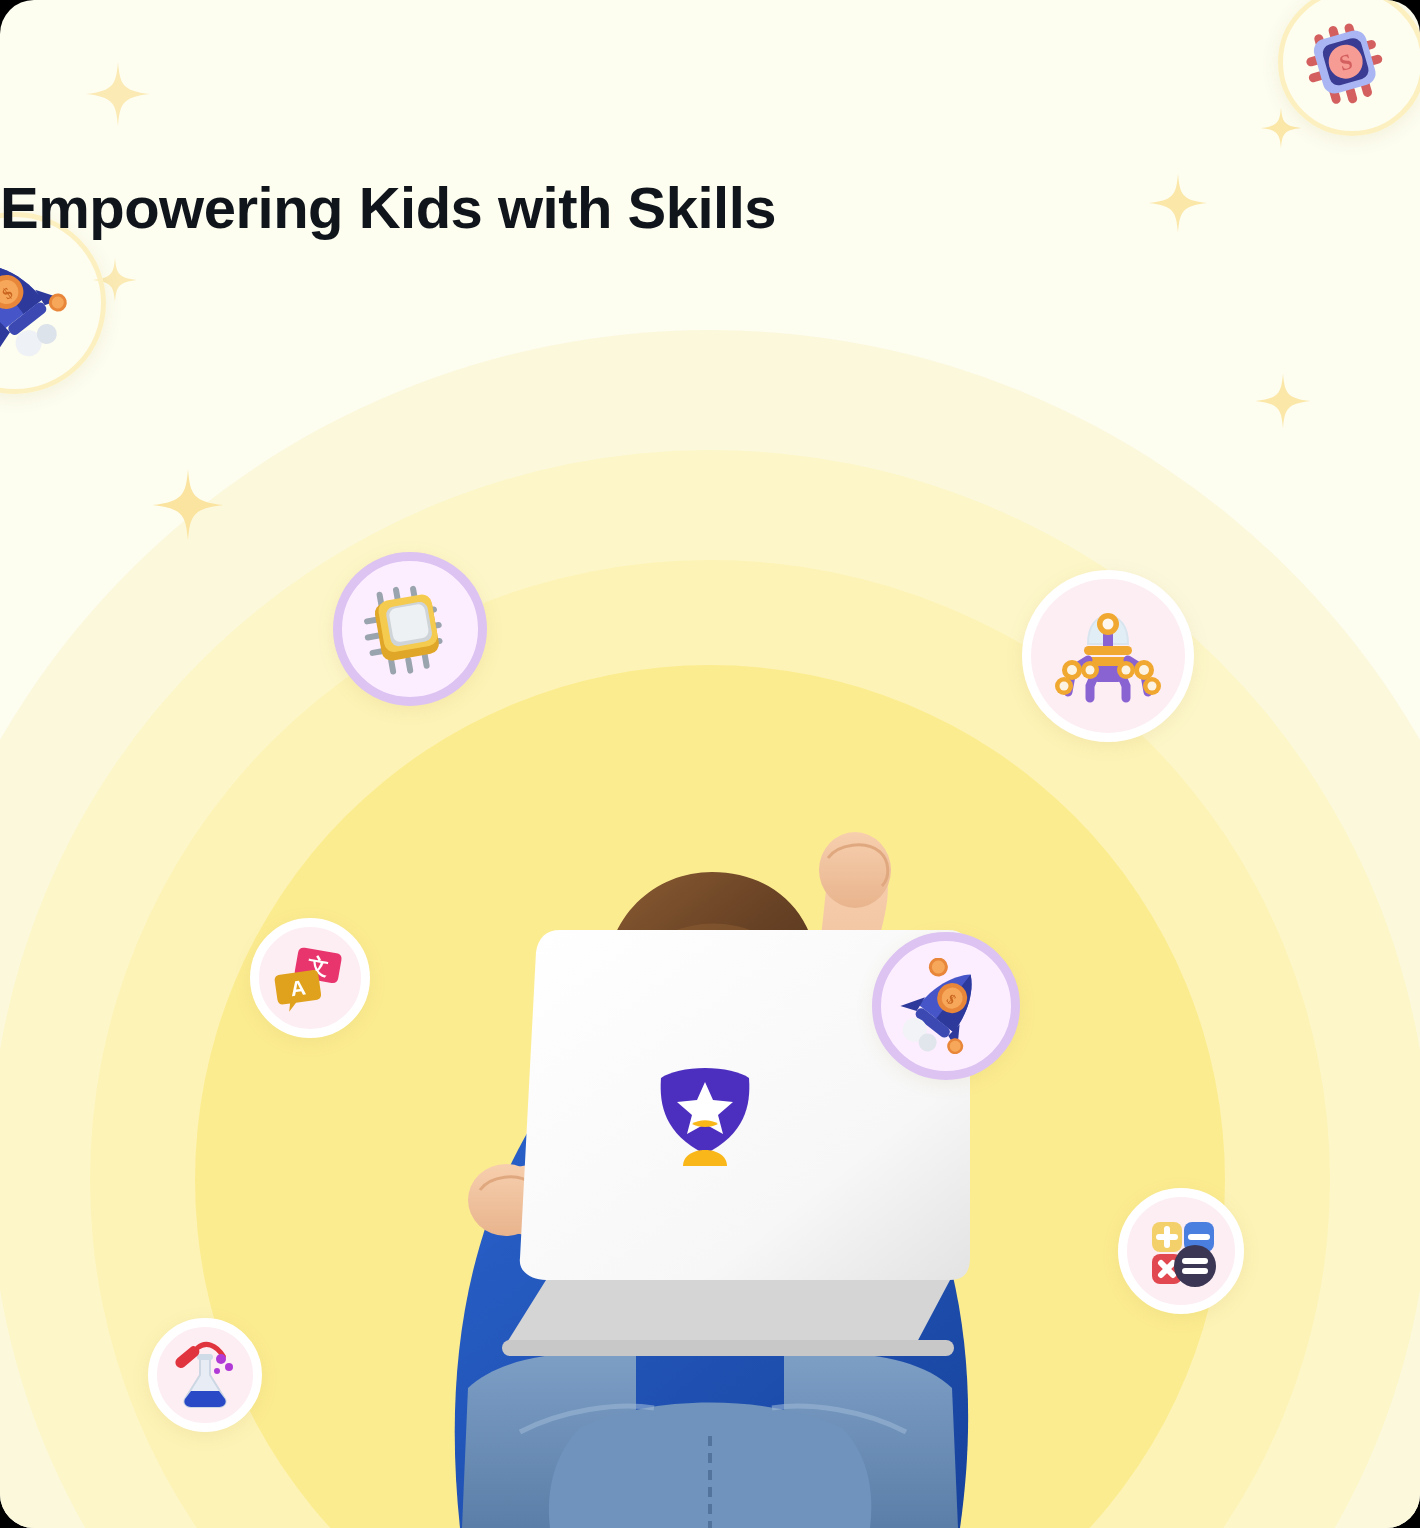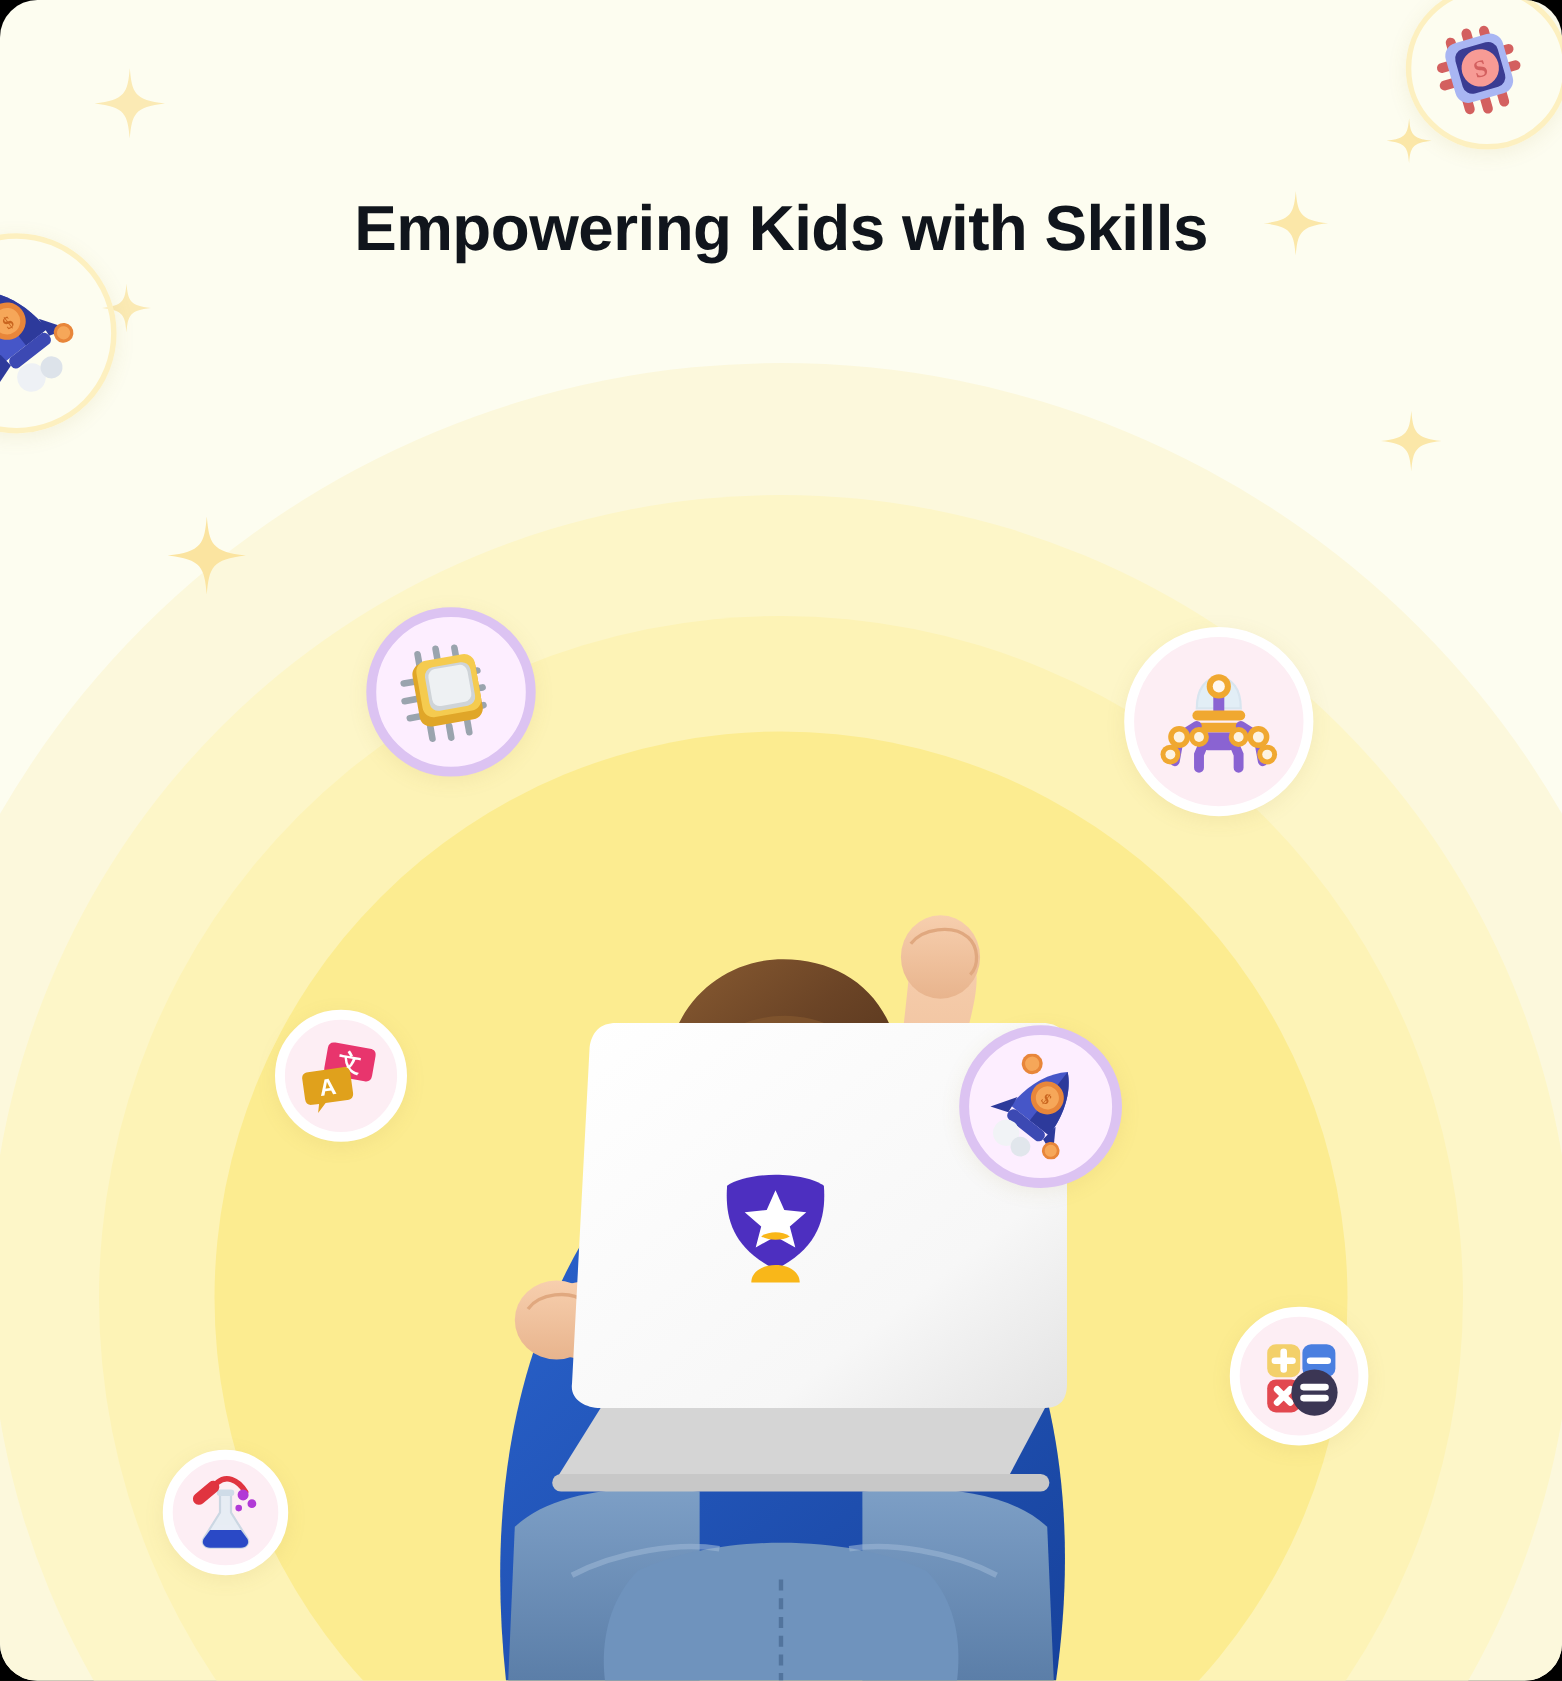--- a/index.html
+++ b/index.html
@@ -12,21 +12,21 @@
   .ring1{width:1640px;height:1640px;top:330px;background:#fcf8dc;}
   .ring2{width:1440px;height:1440px;top:450px;background:#fdf6c8;}
   .ring3{width:1240px;height:1240px;top:560px;background:#fdf3b6;}
   .ring4{width:1030px;height:1030px;top:665px;background:#fcec90;}
 
   
   .sparkle{position:absolute;}
   .sparkle svg{display:block;}
 
   
-  .headline{position:absolute;left:0;right:0;top:132px;text-align:center;z-index:30;
+  .headline{position:absolute;left:0;right:0;top:132px;text-align:left;z-index:30;
     font-size:58px;line-height:1.28;font-weight:800;color:#10151c;letter-spacing:-0.5px;}
   .headline .ln{display:block;}
 
   
   .photo{position:absolute;left:50%;transform:translateX(-50%);bottom:0;width:720px;height:700px;z-index:12;}
 
   
   .skill{position:absolute;border-radius:50%;z-index:25;display:flex;align-items:center;justify-content:center;
     box-shadow:0 4px 18px rgba(160,140,60,.10);}
 

